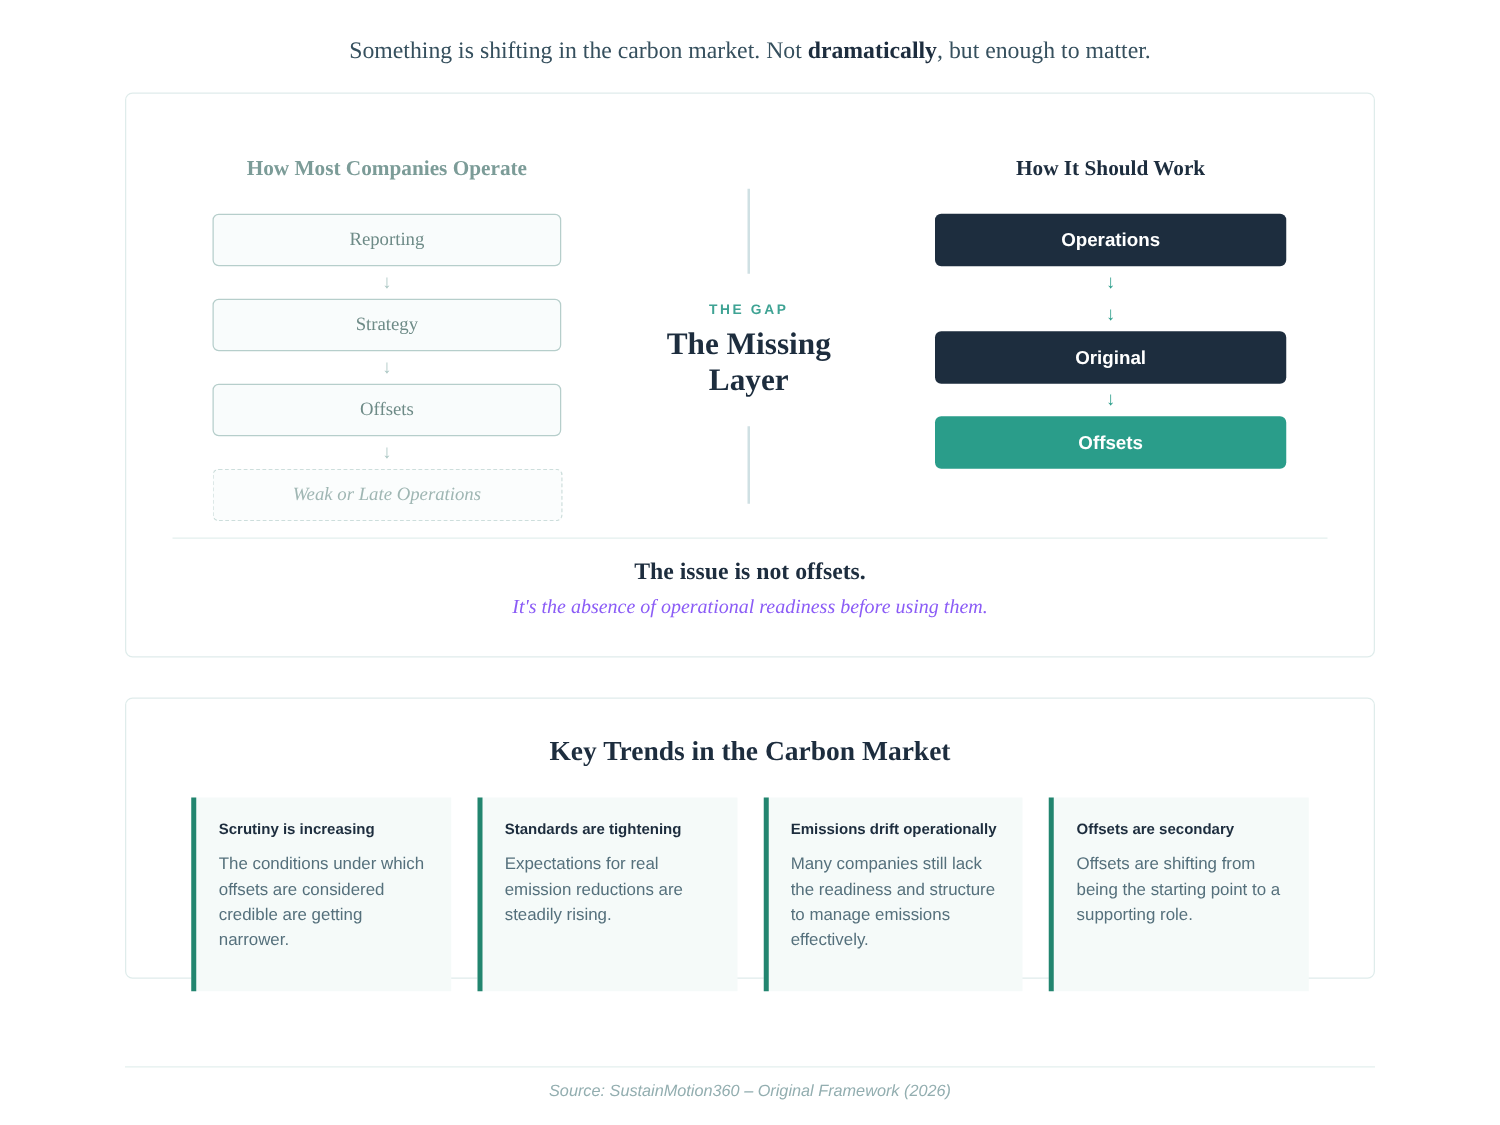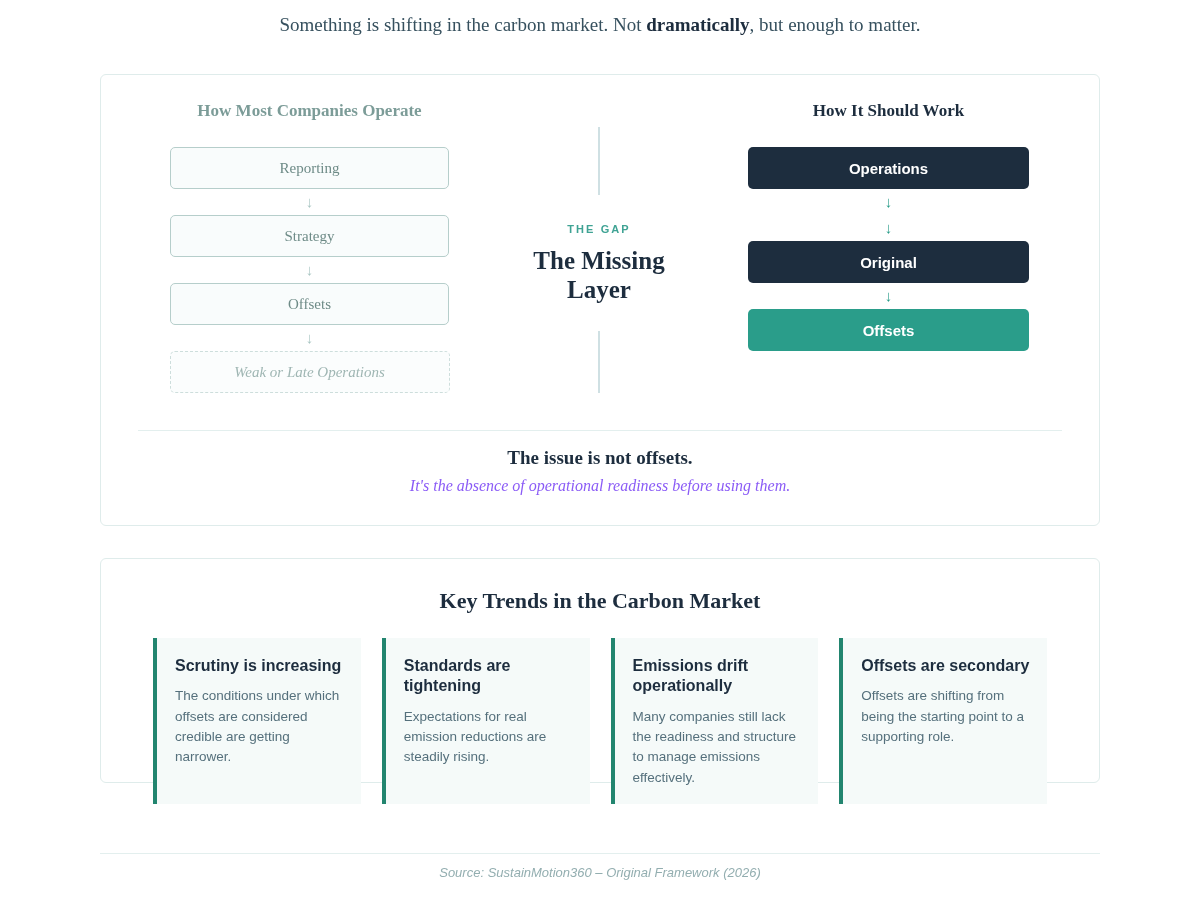--- a/index.html
+++ b/index.html
@@ -17,21 +17,21 @@
     position: relative;
     overflow: hidden;
   }
 
   
   .headline {
     text-align: center;
     font-family: "Liberation Serif", serif;
     font-size: 19px;
     color: #36505e;
-    padding-top: 12px;
+    padding-top: 28px;
     line-height: 1.4;
   }
   .headline b {
     color: #1d2d3e;
     font-weight: bold;
   }
 
   
   .card {
     position: absolute;
@@ -42,21 +42,21 @@
     border-radius: 6px;
   }
   #framework-card { top: 74px; height: 452px; }
   #trends-card { top: 558px; height: 225px; }
 
   
   .flow {
     display: flex;
     padding: 26px 36px 0 36px;
   }
-  .col { flex: 0 0 auto; }
+  .col { flex: 0 0 auto; margin-top: 24px; }
   .col-left  { width: 345px; }
   .col-gap   { width: 234px; }
   .col-right { width: 345px; }
 
   .col-title {
     font-family: "Liberation Serif", serif;
     font-size: 17px;
     font-weight: bold;
     text-align: center;
     margin-bottom: 26px;
@@ -108,21 +108,20 @@
   }
   .arrow-legacy { color: #aac6c3; }
   .arrow-target { color: #2a9d8a; }
 
   
   .col-gap {
     display: flex;
     flex-direction: column;
     align-items: center;
     padding-top: 26px;
-    justify-content: space-between;
   }
   .gap-line {
     width: 2px;
     background: #cfe0e3;
   }
   .gap-line.top    { height: 68px; }
   .gap-line.bottom { height: 62px; }
   .gap-kicker {
     margin: 23px 0 8px 0;
     font-size: 11px;
@@ -185,21 +184,21 @@
     padding: 24px 52px 0 52px;
   }
   .trend {
     flex: 1 1 0;
     background: #f5faf9;
     border-left: 4px solid #22856f;
     padding: 18px 16px 16px 18px;
     min-height: 155px;
   }
   .trend-title {
-    font-size: 16px;
+    font-size: 12px;
     font-weight: bold;
     color: #1d2d3e;
     line-height: 1.28;
     margin-bottom: 10px;
   }
   .trend-body {
     font-size: 13.5px;
     color: #55707c;
     line-height: 1.5;
   }

